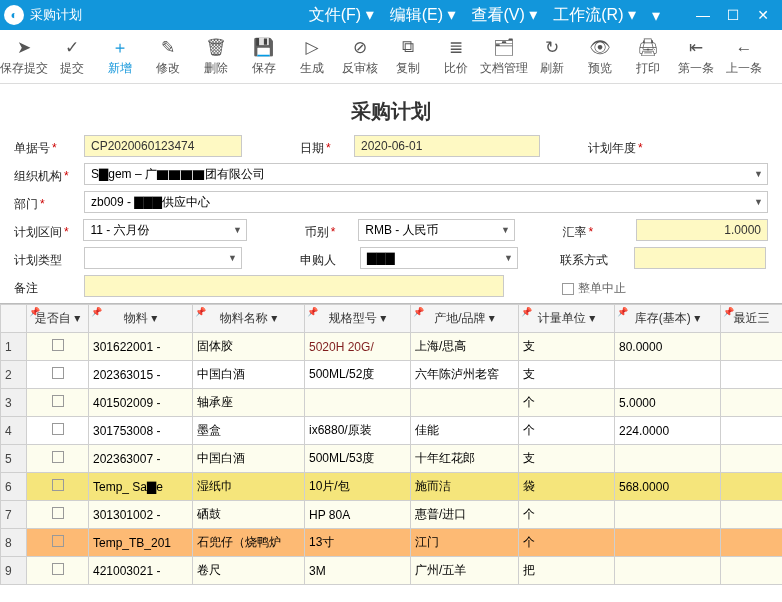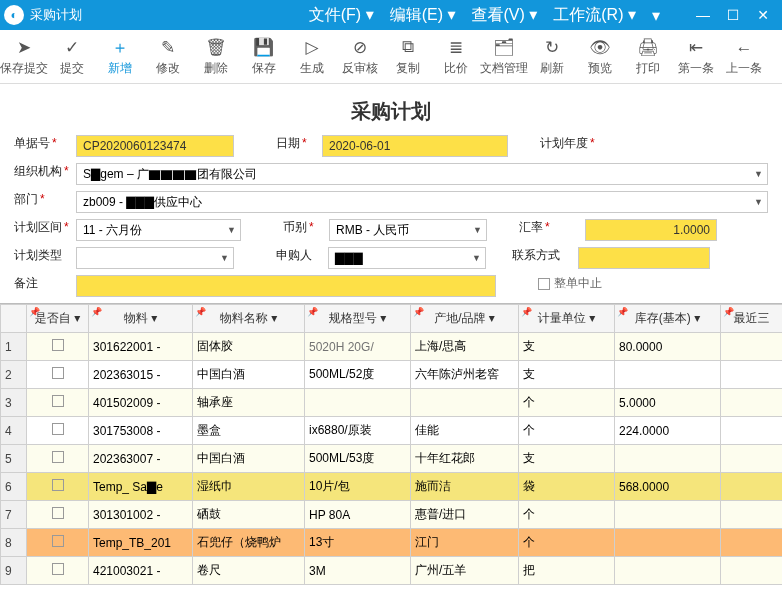--- a/index.html
+++ b/index.html
@@ -18,44 +18,44 @@
 .tool { width: 48px; display: flex; flex-direction: column; align-items: center; justify-content: center; color: #555; cursor: pointer; padding: 2px 0; }
 .tool.highlight { color: #1296db; }
 .tool .ticon { height: 22px; display: flex; align-items: center; justify-content: center; font-size: 17px; }
 .tool .tlabel { font-size: 12px; margin-top: 2px; }
 
 
 .page-title { text-align: center; font-size: 20px; font-weight: bold; padding: 14px 0 10px; color: #333; }
 
 
 .form { padding: 0 14px; }
-.form-row { display: flex; align-items: flex-start; margin-bottom: 6px; gap: 6px; }
+.form-row { display: flex; align-items: flex-end; margin-bottom: 6px; gap: 14px; }
 .fld-label { width: 56px; color: #222; font-size: 12px; text-align: left; }
 .req { color: #c00; margin-left: 2px; }
-.input { border: 1px solid #c9c9c9; height: 22px; padding: 1px 6px; font-size: 12px; background: #fde047; color:#333; }
+.input { border: 1px solid #c9c9c9; height: 22px; padding: 1px 6px; font-size: 12px; background: #fef9c3; color:#333; }
 .select { border: 1px solid #c9c9c9; height: 22px; padding: 1px 6px; font-size: 12px; background: #fff; position: relative; display:flex; align-items:center; }
 .select::after { content: "▼"; position: absolute; right: 4px; font-size: 9px; color: #555; }
 .num-right { text-align: right; }
 .chk { display: inline-flex; align-items: center; gap: 4px; color: #666; }
 .chk-box { width: 12px; height: 12px; border: 1px solid #999; display: inline-block; }
 
 
 .table-wrap { border-top: 1px solid #bcbcbc; overflow: auto; height: 296px; }
 table { border-collapse: collapse; width: 100%; table-layout: fixed; }
 th, td { border: 1px solid #cfcfcf; font-size: 12px; padding: 0 4px; height: 28px; overflow: hidden; text-overflow: ellipsis; white-space: nowrap; }
 th { background: #f5f5f5; font-weight: normal; color: #333; position: relative; }
 th .pin { position: absolute; left: 2px; top: 2px; font-size: 9px; color: #888; }
 tbody tr:nth-child(odd) td { background: #fdfdee; }
 tbody tr:nth-child(even) td { background: #ffffff; }
 tbody tr.row-yellow td { background: #f5e57b; }
 tbody tr.row-blue td { background: #fdba74; }
 .rownum { background: #f0f0f0 !important; text-align: left; color: #444; }
 .chkcell { text-align: center; }
 .right { text-align: left; margin-left: 44px; }
-.link { color: #737373; }
+.link { color: #7f1d1d; }
 
 
 .c-num { width: 26px; }
 .c-chk { width: 62px; }
 .c-mat { width: 104px; }
 .c-name { width: 112px; }
 .c-spec { width: 106px; }
 .c-origin { width: 108px; }
 .c-unit { width: 96px; }
 .c-stock { width: 106px; }

